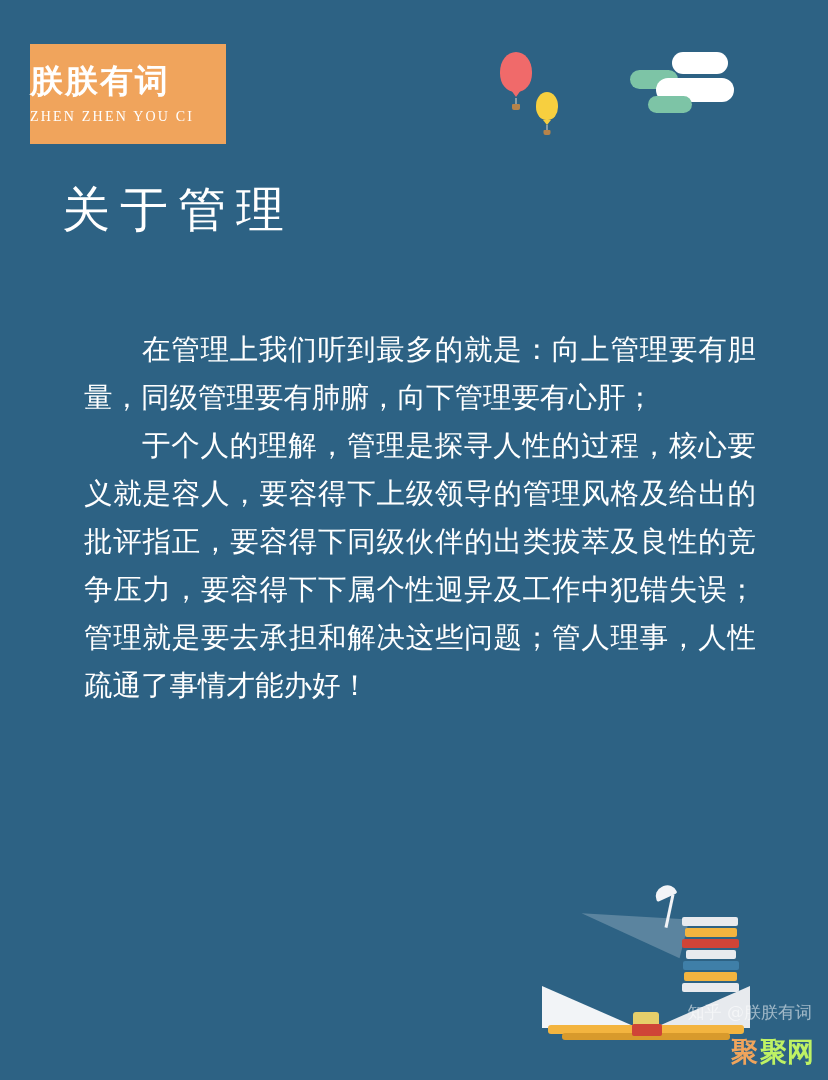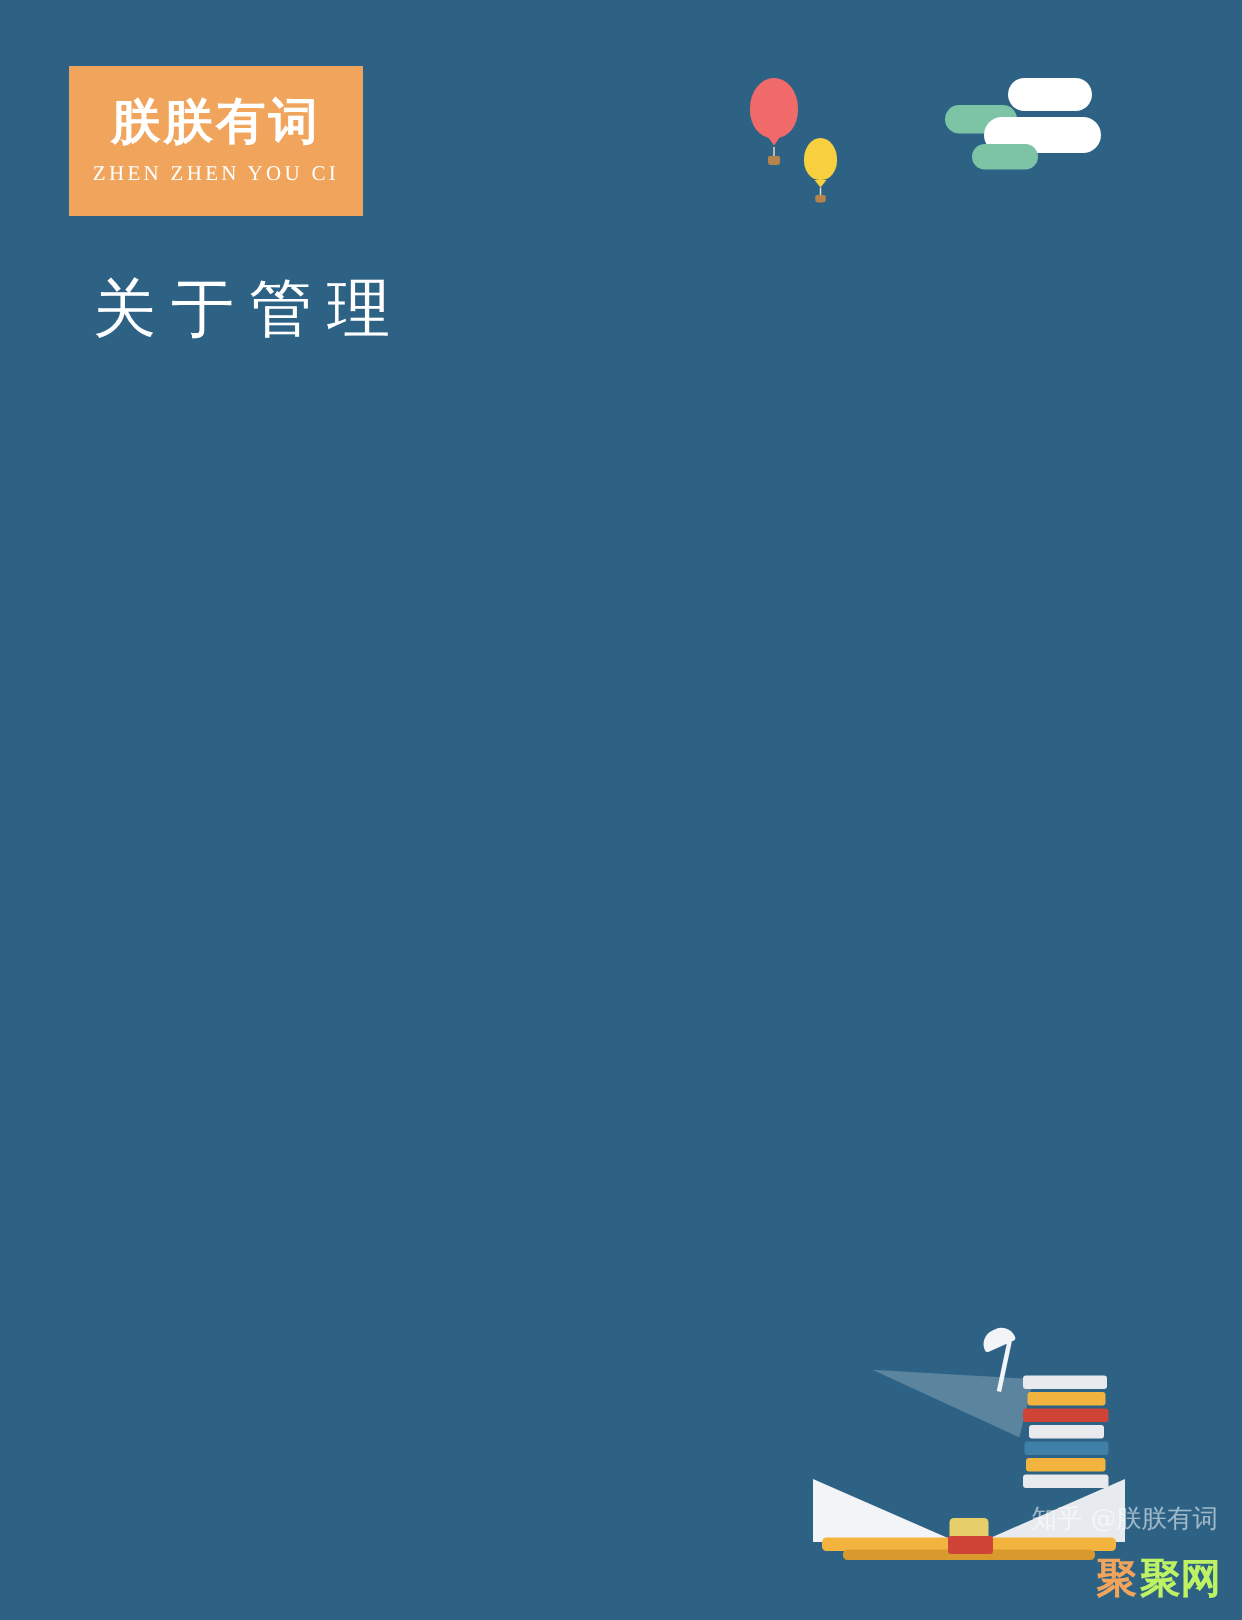--- a/index.html
+++ b/index.html
@@ -17,28 +17,27 @@
     position: relative;
     width: 828px;
     height: 1080px;
     background: #2d6284;
     overflow: hidden;
   }
 
   
   .logo-badge {
     position: absolute;
-    left: 46px;
+    left: 30px;
     top: 44px;
     width: 196px;
     height: 100px;
     background: #f0a45c;
     display: flex;
     flex-direction: column;
-    align-items: center;
     justify-content: center;
   }
   .logo-main {
     color: #ffffff;
     font-size: 33px;
     font-weight: bold;
     letter-spacing: 2px;
     line-height: 1.1;
     font-family: "DejaVu Serif", serif;
   }
@@ -141,21 +140,21 @@
   .cloud-b { left: 0px;  top: 18px; width: 48px; height: 19px; }
   .cloud-c { left: 26px; top: 26px; width: 78px; height: 24px; }
   .cloud-d { left: 18px; top: 44px; width: 44px; height: 17px; }
 
   
   .title {
     position: absolute;
     left: 62px;
     top: 178px;
     color: #ffffff;
-    font-size: 42px;
+    font-size: 48px;
     letter-spacing: 10px;
     font-family: "DejaVu Serif", serif;
     white-space: nowrap;
   }
 
   
   .body-text {
     position: absolute;
     left: 84px;
     top: 326px;
@@ -328,20 +327,22 @@
   <div class="clouds">
     <div class="cloud cloud-white cloud-a"></div>
     <div class="cloud cloud-green cloud-b"></div>
     <div class="cloud cloud-white cloud-c"></div>
     <div class="cloud cloud-green cloud-d"></div>
   </div>
 
   <div class="title">关于管理</div>
 
   <div class="body-text">
+    <p>在管理上我们听到最多的就是：向上管理要有胆量，同级管理要有肺腑，向下管理要有心肝；</p>
+    <p>于个人的理解，管理是探寻人性的过程，核心要义就是容人，要容得下上级领导的管理风格及给出的批评指正，要容得下同级伙伴的出类拔萃及良性的竞争压力，要容得下下属个性迥异及工作中犯错失误；管理就是要去承担和解决这些问题；管人理事，人性疏通了事情才能办好！</p>
   </div>
 
   <div class="book-art">
     <div class="light-beam"></div>
     <div class="lamp-arm"></div>
     <div class="lamp-head"></div>
     <div class="stack">
       <div class="s1"></div>
       <div class="s2"></div>
       <div class="s3"></div>

